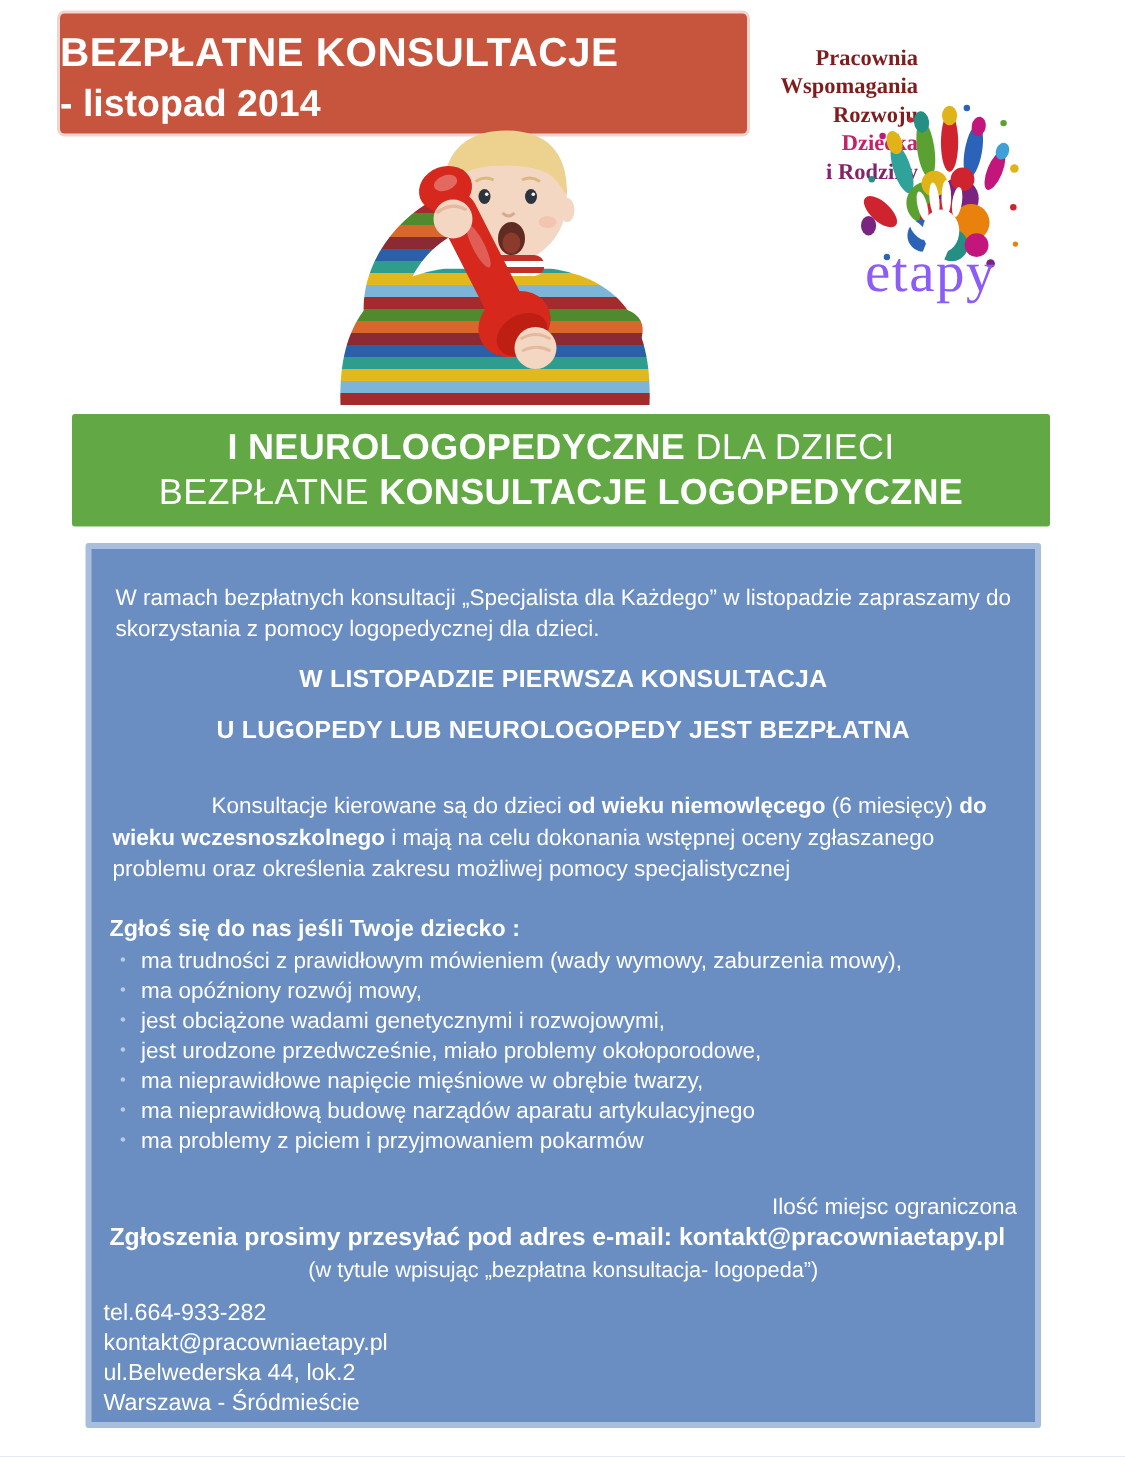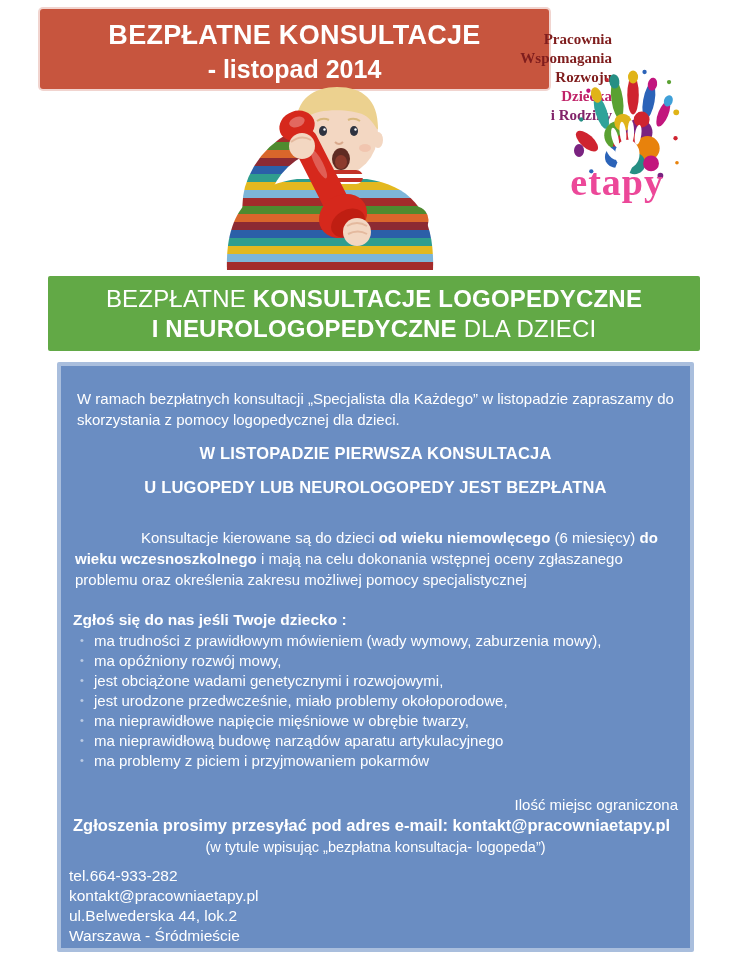--- a/index.html
+++ b/index.html
@@ -5,42 +5,42 @@
   * { margin:0; padding:0; box-sizing:border-box; }
   html,body { background:#ffffff; }
   .page {
     position:relative; width:750px; height:971px; margin:0 auto;
     background:#ffffff; overflow:hidden;
     font-family:"Liberation Sans", sans-serif; color:#222;
   }
 
   
   .top-banner {
-    position:absolute; left:40px; top:9px; width:509px; height:80px;
-    background:#c7553e; color:#fff; text-align:center;
+    position:absolute; left:40px; top:9px; width:458px; height:80px;
+    background:#c7553e; color:#fff; text-align:left;
     border-radius:3px; box-shadow:0 0 0 2px rgba(199,85,62,.25);
   }
   .top-banner .l1 { font-size:27px; font-weight:bold; padding-top:11px; letter-spacing:.3px; }
   .top-banner .l2 { font-size:25px; font-weight:bold; margin-top:4px; }
 
   
   .logo { position:absolute; left:478px; top:14px; width:240px; height:210px; }
   .logo-text {
     position:absolute; left:0; top:16px; width:134px; text-align:right;
     font-family:"Liberation Serif", serif; font-weight:bold;
     font-size:15px; line-height:19px;
   }
   .c-navy { color:#7f1d1d; }
   .c-magenta { color:#c02368; }
   .c-plum { color:#82246a; }
   .logo-hand { position:absolute; left:96px; top:34px; width:108px; height:156px; z-index:1; }
   .logo-brand {
     position:absolute; right:54px; top:146px; z-index:2;
-    font-family:"Liberation Serif", serif; font-weight:bold;
-    font-size:38px; color:#ec4899; letter-spacing:1px;
+    font-family:"Liberation Serif", serif; font-weight:normal;
+    font-size:38px; color:#8b5cf6; letter-spacing:1px;
   }
 
   
   .photo { position:absolute; left:185px; top:84px; width:290px; height:188px; }
 
   
   .green-banner {
     position:absolute; left:48px; top:276px; width:652px; height:75px;
     background:#62a946; color:#fff; text-align:center;
     font-size:24px; line-height:30px; padding-top:8px; letter-spacing:.2px;
@@ -204,22 +204,22 @@
       <ellipse cx="134" cy="78" rx="4" ry="16" transform="rotate(-27 134 78)" fill="#ffffff" opacity=".25"></ellipse>
     </g>
 
     <circle cx="117" cy="60" r="13" fill="#f3d7c2"></circle>
     <path d="M106,56 q10,-8 20,-2" stroke="#e4b99e" stroke-width="2" fill="none"></path>
     <circle cx="172" cy="146" r="14" fill="#f3d7c2"></circle>
     <path d="M162,140 q10,-6 20,0 M163,148 q10,-5 19,0" stroke="#e4b99e" stroke-width="2" fill="none"></path>
   </svg>
 
   <div class="green-banner">
+    <div><b>I NEUROLOGOPEDYCZNE</b><span> DLA DZIECI</span></div>
     <div><span>BEZPŁATNE </span><b>KONSULTACJE LOGOPEDYCZNE</b></div>
-    <div><b>I NEUROLOGOPEDYCZNE</b><span> DLA DZIECI</span></div>
   </div>
 
   <div class="main-box">
     <p class="intro1">W ramach bezpłatnych konsultacji „Specjalista dla Każdego” w listopadzie zapraszamy do skorzystania z pomocy logopedycznej dla dzieci.</p>
 
     <div class="headline h1">W LISTOPADZIE PIERWSZA KONSULTACJA</div>
     <div class="headline h2">U LUGOPEDY LUB NEUROLOGOPEDY JEST BEZPŁATNA</div>
 
     <p class="intro2"><span>Konsultacje kierowane są do dzieci </span><b>od wieku niemowlęcego</b><span> (6 miesięcy) </span><b>do wieku wczesnoszkolnego</b><span> i mają na  celu dokonania wstępnej oceny zgłaszanego problemu oraz określenia zakresu możliwej pomocy specjalistycznej</span></p>
 

